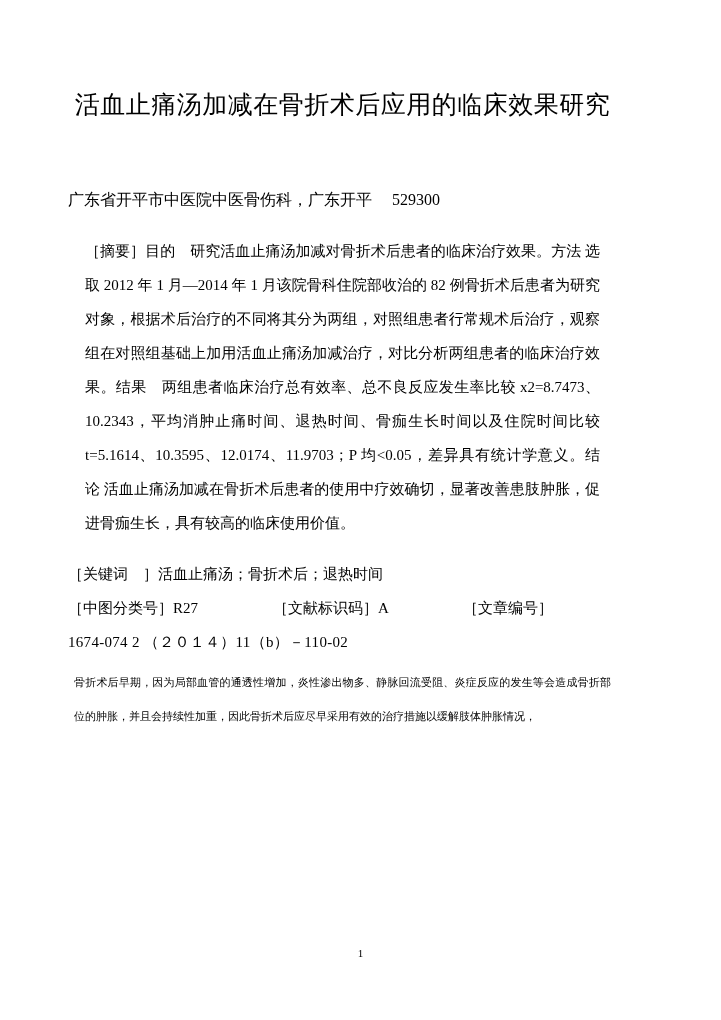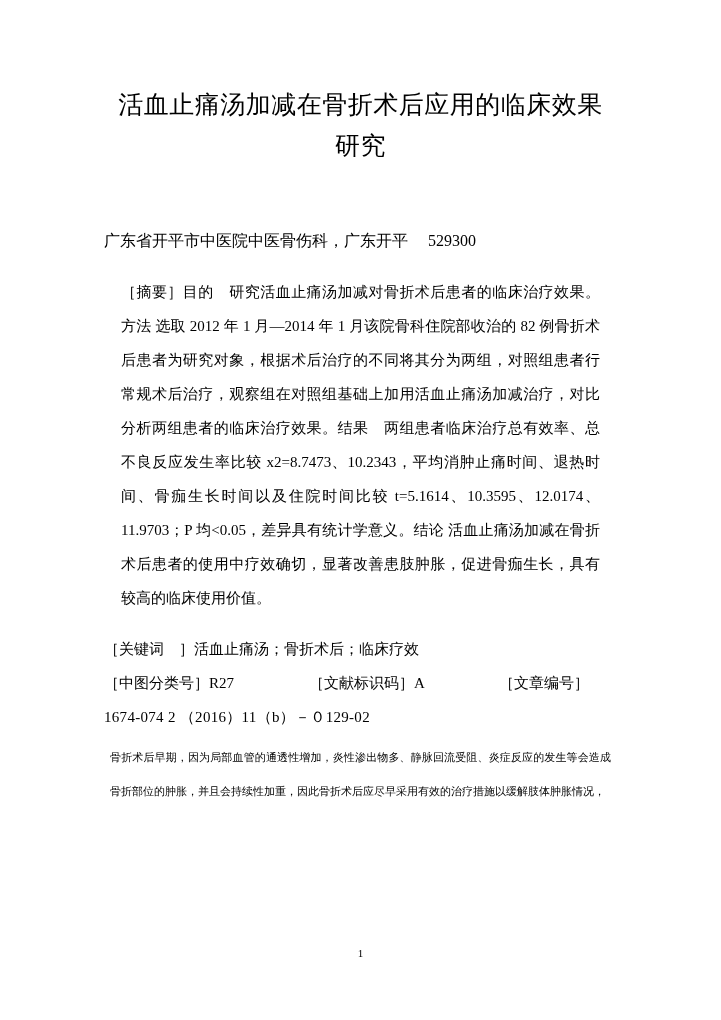--- a/index.html
+++ b/index.html
@@ -12,21 +12,21 @@
     height: 1020px;
     font-family: "Liberation Serif", "DejaVu Serif", serif;
     color: #000000;
     position: relative;
     overflow: hidden;
   }
   .page {
     width: 721px;
     height: 1020px;
     box-sizing: border-box;
-    padding: 72px 104px 40px 104px;
+    padding: 72px 104px 40px 68px;
     position: relative;
     border-radius: 32px;
   }
   .doc-title {
     font-size: 25px;
     line-height: 41px;
     text-align: center;
     font-weight: normal;
     margin: 0;
     padding: 0 6px;
@@ -100,23 +100,23 @@
     <h1 class="doc-title">活血止痛汤加减在骨折术后应用的临床效果研究</h1>
   </div>
 
   <div class="spacer-after-title"></div>
 
 
   <p class="affiliation">广东省开平市中医院中医骨伤科，广东开平　 529300</p>
 
   <p class="abstract-body">［摘要］目的　研究活血止痛汤加减对骨折术后患者的临床治疗效果。方法 选取 2012 年 1 月—2014 年 1 月该院骨科住院部收治的 82 例骨折术后患者为研究对象，根据术后治疗的不同将其分为两组，对照组患者行常规术后治疗，观察组在对照组基础上加用活血止痛汤加减治疗，对比分析两组患者的临床治疗效果。结果　两组患者临床治疗总有效率、总不良反应发生率比较 x2=8.7473、10.2343，平均消肿止痛时间、退热时间、骨痂生长时间以及住院时间比较 t=5.1614、10.3595、12.0174、11.9703；P 均&lt;0.05，差异具有统计学意义。结论 活血止痛汤加减在骨折术后患者的使用中疗效确切，显著改善患肢肿胀，促进骨痂生长，具有较高的临床使用价值。</p>
 
-  <p class="keywords">［关键词　］活血止痛汤；骨折术后；临床疗效</p>
+  <p class="keywords">［关键词　］活血止痛汤；骨折术后；退热时间</p>
 
   <p class="classline">［中图分类号］R27　　　　　［文献标识码］A　　　　　［文章编号］</p>
 
-  <p class="serial">1674-074 2 （2016）11（b）－０129-02</p>
+  <p class="serial">1674-074 2 （２０１４）11（b）－110-02</p>
 
   <p class="para">骨折术后早期，因为局部血管的通透性增加，炎性渗出物多、静脉回流受阻、炎症反应的发生等会造成骨折部位的肿胀，并且会持续性加重，因此骨折术后应尽早采用有效的治疗措施以缓解肢体肿胀情况，</p>
 
   <div class="page-number">1</div>
 
 </div>
 
 </body></html>

